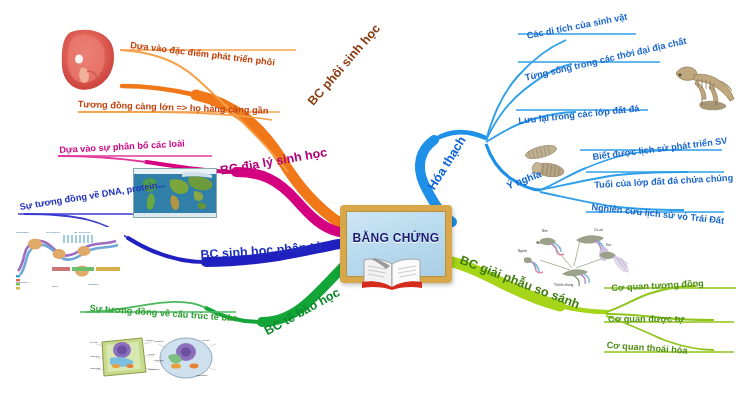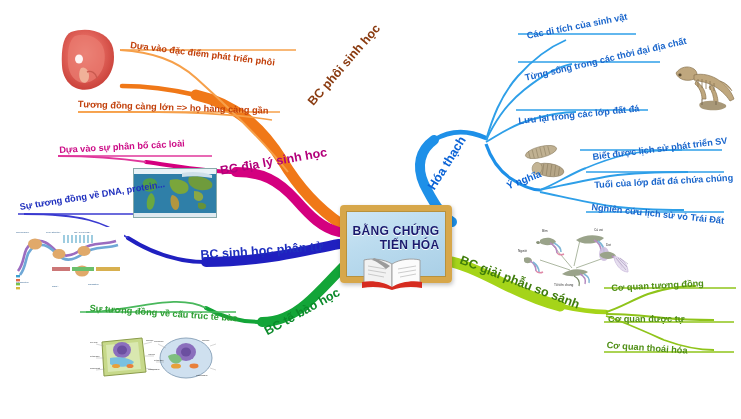--- a/index.html
+++ b/index.html
@@ -354,21 +354,20 @@
       <text x="78" y="3">Cá voi</text>
       <text x="2" y="24">Người</text>
       <text x="90" y="18">Dơi</text>
       <text x="38" y="58">Tổ tiên chung</text>
     </g>
   </svg>
 
   <div class="board">
     <div class="board-inner">
       <div>BẰNG CHỨNG</div>
-      <div>TIẾN HÓA</div>
     </div>
   </div>
   <svg class="book" viewBox="0 0 64 34">
     <path d="M32,8 C24,3 12,2 4,4 L4,28 C12,26 24,27 32,32 Z" fill="#f2f2f2" stroke="#9a9a9a" stroke-width=".9"></path>
     <path d="M32,8 C40,3 52,2 60,4 L60,28 C52,26 40,27 32,32 Z" fill="#fbfbfb" stroke="#9a9a9a" stroke-width=".9"></path>
     <path d="M2,26 C12,24 24,26 32,31 C40,26 52,24 62,26 L62,32 C52,30 40,31 32,34 C24,31 12,30 2,32 Z" fill="#d62b1f"></path>
     <g stroke="#b8b8b8" stroke-width=".7">
       <path d="M8,10 L26,13"></path>
         <path d="M8,14 L26,17"></path>
         <path d="M8,18 L24,21"></path>

